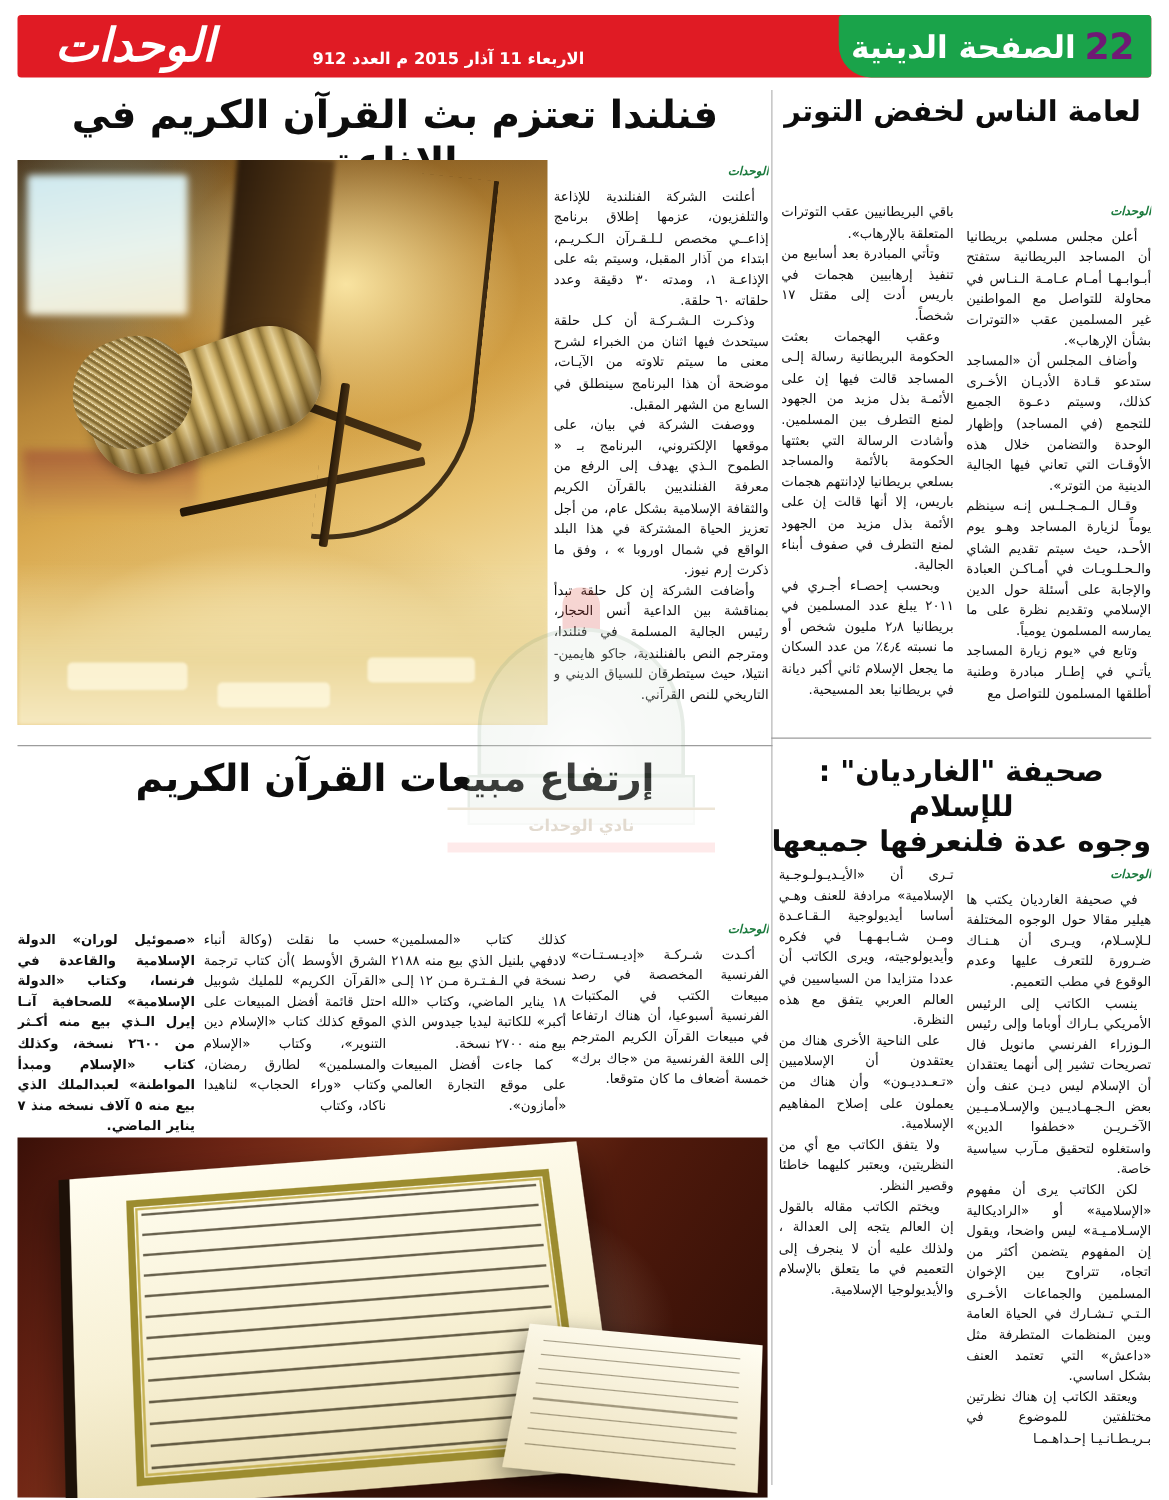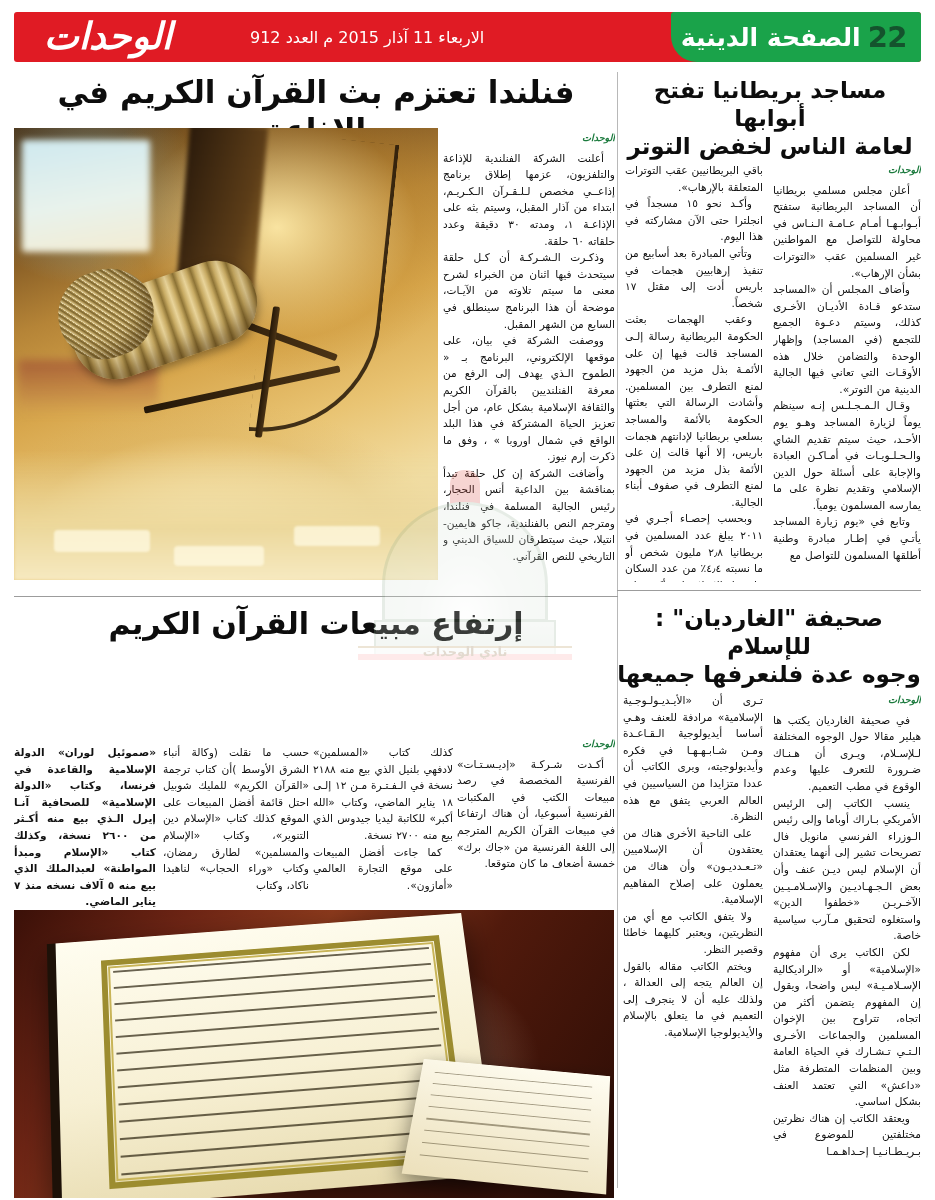--- a/index.html
+++ b/index.html
@@ -37,37 +37,37 @@
     position: absolute; right: 14px; top: 7px;
     height: 36px;
     display: flex; align-items: center; gap: 7px;
     color: #ffffff;
     font-weight: bold;
     font-size: 25px;
     letter-spacing: -0.5px;
     white-space: nowrap;
   }
   .page-number {
-    font-size: 29px; font-weight: bold; color: #14532d;
+    font-size: 29px; font-weight: bold; color: #701a75;
   }
   .paper-name {
     position: absolute; left: 30px; top: 2px;
     color: #ffffff;
     font-size: 37px;
     font-weight: bold;
     font-style: italic;
     letter-spacing: -1px;
     line-height: 46px;
     white-space: nowrap;
   }
   .issue-line {
-    position: absolute; left: 236px; top: 16px;
+    position: absolute; left: 236px; top: 28px;
     color: #ffffff;
-    font-size: 16px;
-    font-weight: normal;
+    font-size: 13px;
+    font-weight: bold;
     white-space: nowrap;
     direction: rtl;
   }
 
   
   .vrule {
     position: absolute;
     width: 1px;
     background: #b8b8b8;
   }
@@ -230,24 +230,24 @@
     position: absolute; left: 120px; top: 0px; width: 30px; height: 78px;
     background: linear-gradient(180deg, #e04b3a 0%, #c33 60%, #8a2b22 100%);
     border-radius: 14px 14px 4px 4px;
   }
   .watermark .base {
     position: absolute; left: 44px; top: 150px; width: 182px; height: 40px;
     background: linear-gradient(180deg, #dfe7df, #c6d6c6);
     border: 2px solid #8fae8f;
   }
   .watermark .ribbon {
-    position: absolute; left: 28px; top: 176px; width: 214px; height: 14px;
+    position: absolute; left: 28px; top: 176px; width: 214px; height: 36px;
     background: rgba(255,255,255,.7);
     border-top: 2px solid #b08b4a;
-    border-bottom: 6px solid #fca5a5;
+    border-bottom: 8px solid #fca5a5;
     color: #7d5a2a; font-size: 13px; font-weight: bold;
     display: flex; align-items: center; justify-content: center;
   }
 </style>
 </head>
 <body>
 
 <div class="page">
 
   <div class="masthead">
@@ -283,35 +283,33 @@
 
   <div class="col" style="left:443px; top:130px; width:172px; height:452px;">
     <div class="byline">الوحدات</div>
     <p>أعلنت الشركة الفنلندية للإذاعة والتلفزيون، عزمها إطلاق برنامج إذاعــي مخصص لـلـقـرآن الـكـريـم، ابتداء من آذار المقبل، وسيتم بثه على الإذاعـة ١، ومدته ٣٠ دقيقة وعدد حلقاته ٦٠ حلقة.</p>
     <p>وذكـرت الـشـركـة أن كـل حلقة سيتحدث فيها اثنان من الخبراء لشرح معنى ما سيتم تلاوته من الآيـات، موضحة أن هذا البرنامج سينطلق في السابع من الشهر المقبل.</p>
     <p>ووصفت الشركة في بيان، على موقعها الإلكتروني، البرنامج بـ « الطموح الـذي يهدف إلى الرفع من معرفة الفنلنديين بالقرآن الكريم والثقافة الإسلامية بشكل عام، من أجل تعزيز الحياة المشتركة في هذا البلد الواقع في شمال اوروبا » ، وفق ما ذكرت إرم نيوز.</p>
     <p>وأضافت الشركة إن كل حلقة تبدأ بمناقشة بين الداعية أنس الحجار، رئيس الجالية المسلمة في فنلندا، ومترجم النص بالفنلندية، جاكو هايمين-انتيلا، حيث سيتطرقان للسياق الديني و التاريخي للنص القرآني.</p>
   </div>
 
   <div class="headline" style="right:14px; top:76px; width:302px; font-size:23px;">
-    <div>مساجد بريطانيا تفتح أبوابها</div>
     <div>لعامة الناس لخفض التوتر</div>
   </div>
 
   <div class="col" style="right:14px; top:162px; width:148px; height:420px;">
     <div class="byline">الوحدات</div>
     <p>أعلن مجلس مسلمي بريطانيا أن المساجد البريطانية ستفتح أبـوابـهـا أمـام عـامـة الـنـاس في محاولة للتواصل مع المواطنين غير المسلمين عقب «التوترات بشأن الإرهاب».</p>
     <p>وأضاف المجلس أن «المساجد ستدعو قـادة الأديـان الأخـرى كذلك، وسيتم دعـوة الجميع للتجمع (في المساجد) وإظهار الوحدة والتضامن خلال هذه الأوقـات التي تعاني فيها الجالية الدينية من التوتر».</p>
     <p>وقـال الـمـجـلـس إنـه سينظم يوماً لزيارة المساجد وهـو يوم الأحـد، حيث سيتم تقديم الشاي والـحـلـويـات في أمـاكـن العبادة والإجابة على أسئلة حول الدين الإسلامي وتقديم نظرة على ما يمارسه المسلمون يومياً.</p>
     <p>وتابع في «يوم زيارة المساجد يأتـي في إطـار مبادرة وطنية أطلقها المسلمون للتواصل مع</p>
   </div>
 
   <div class="col" style="right:172px; top:162px; width:138px; height:420px;">
     <p style="text-indent:0;">باقي البريطانيين عقب التوترات المتعلقة بالإرهاب».</p>
-    <p>وأكـد نحو ١٥ مسجداً في انجلترا حتى الآن مشاركته في هذا اليوم.</p>
     <p>وتأتي المبادرة بعد أسابيع من تنفيذ إرهابيين هجمات في باريس أدت إلى مقتل ١٧ شخصاً.</p>
     <p>وعقب الهجمات بعثت الحكومة البريطانية رسالة إلـى المساجد قالت فيها إن على الأئمـة بذل مزيد من الجهود لمنع التطرف بين المسلمين. وأشادت الرسالة التي بعثتها الحكومة بالأئمة والمساجد بسلعي بريطانيا لإدانتهم هجمات باريس، إلا أنها قالت إن على الأئمة بذل مزيد من الجهود لمنع التطرف في صفوف أبناء الجالية.</p>
     <p>وبحسب إحصـاء أجـري في ٢٠١١ يبلغ عدد المسلمين في بريطانيا ٢٫٨ مليون شخص أو ما نسبته ٤٫٤٪ من عدد السكان ما يجعل الإسلام ثاني أكبر ديانة في بريطانيا بعد المسيحية.</p>
   </div>
 
   <div class="hrule" style="left:14px; top:596px; width:604px;"></div>
   <div class="hrule" style="right:14px; top:590px; width:304px;"></div>
 
   <div class="headline" style="left:14px; top:606px; width:604px; font-size:30px;">
     <div>إرتفاع مبيعات القرآن الكريم</div>

